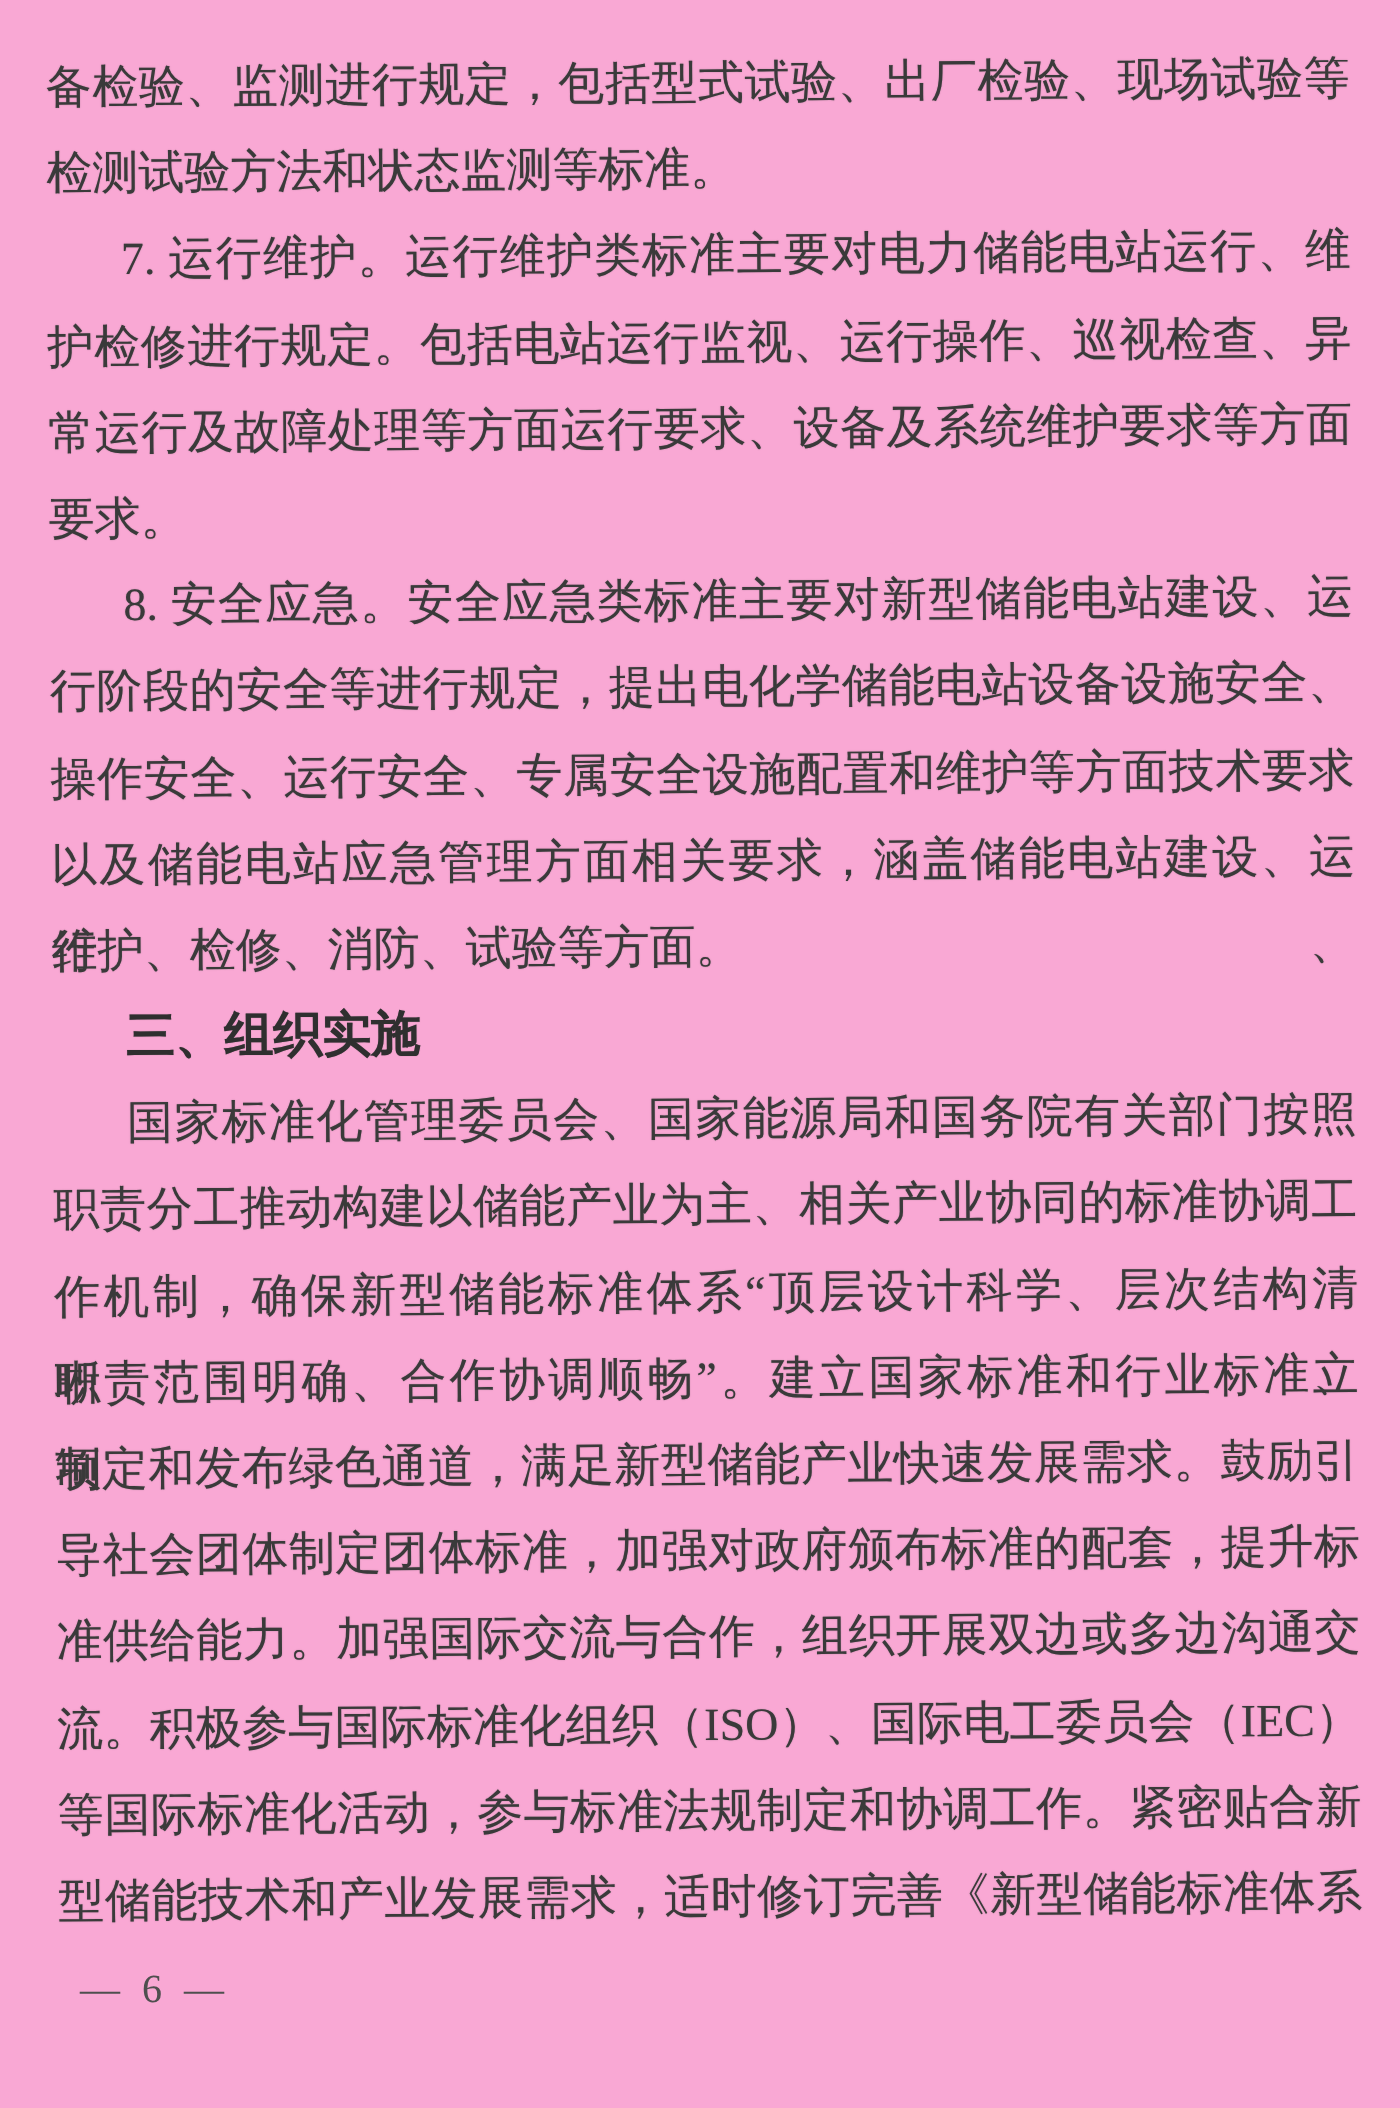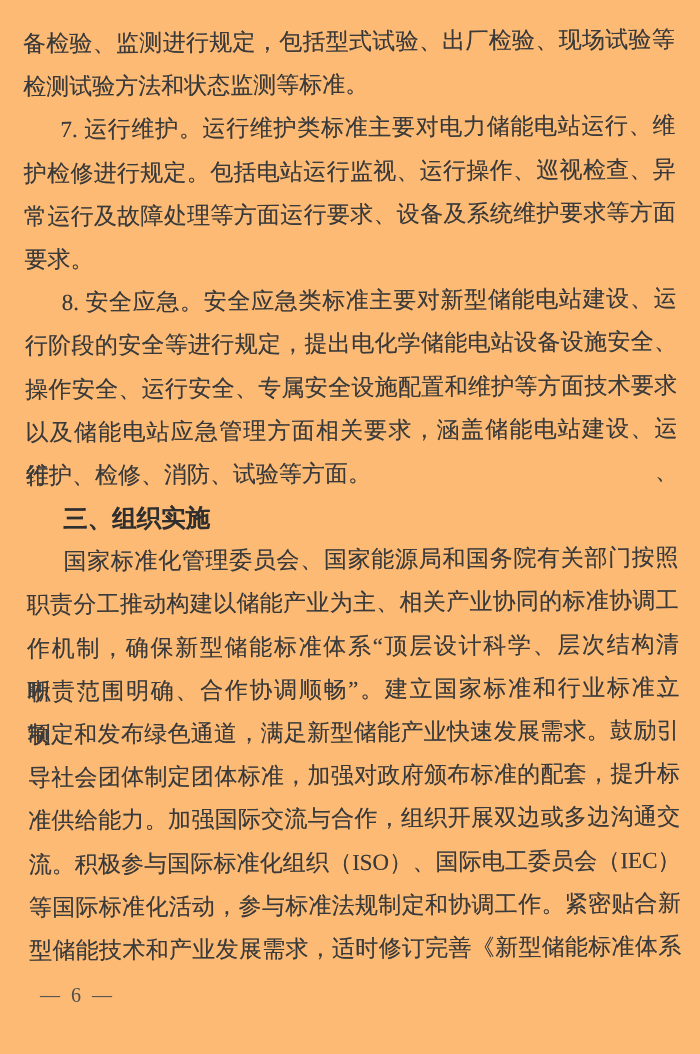--- a/index.html
+++ b/index.html
@@ -4,21 +4,21 @@
 <style>
   html, body {
     margin: 0;
     padding: 0;
     background: #ffffff;
   }
   .page {
     position: relative;
     width: 700px;
     height: 1054px;
-    background: #fdba74;
+    background: #f9a8d4;
     overflow: hidden;
     font-family: "Liberation Serif", serif;
   }
   .text-block {
     position: absolute;
     top: 20px;
     left: 26px;
     right: 22px;
     transform: rotate(-0.4deg);
     transform-origin: 50% 50%;

